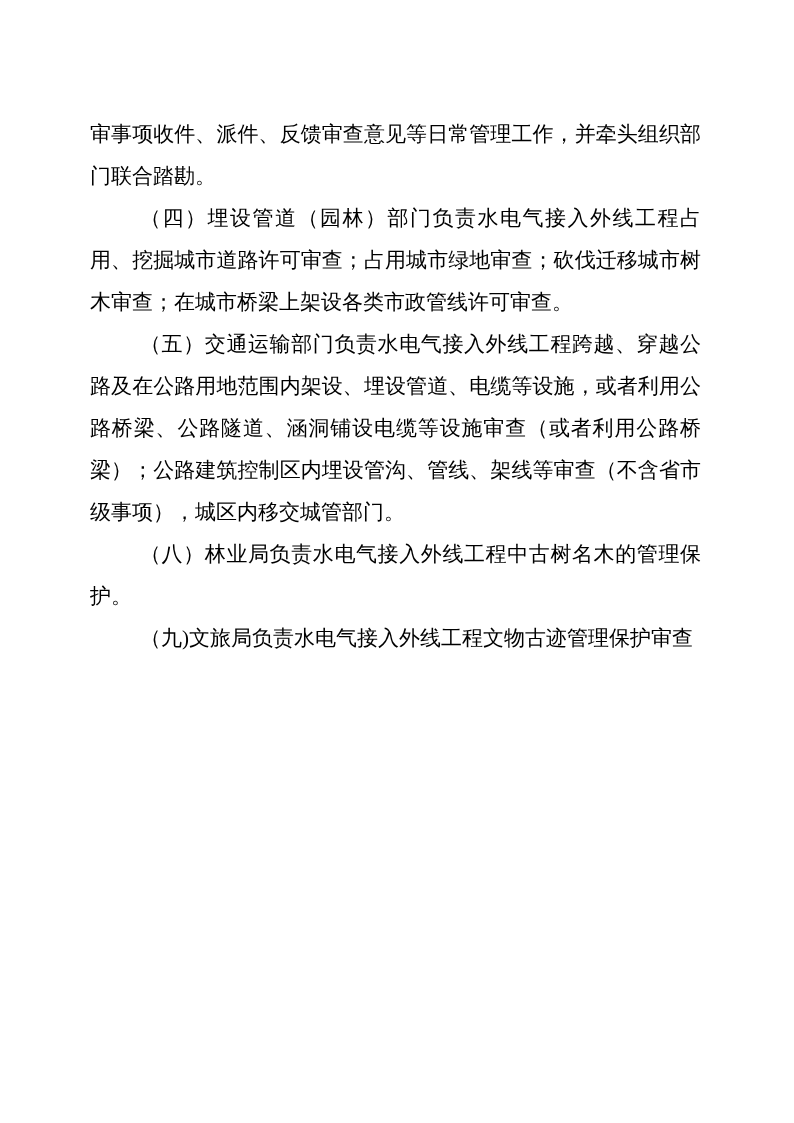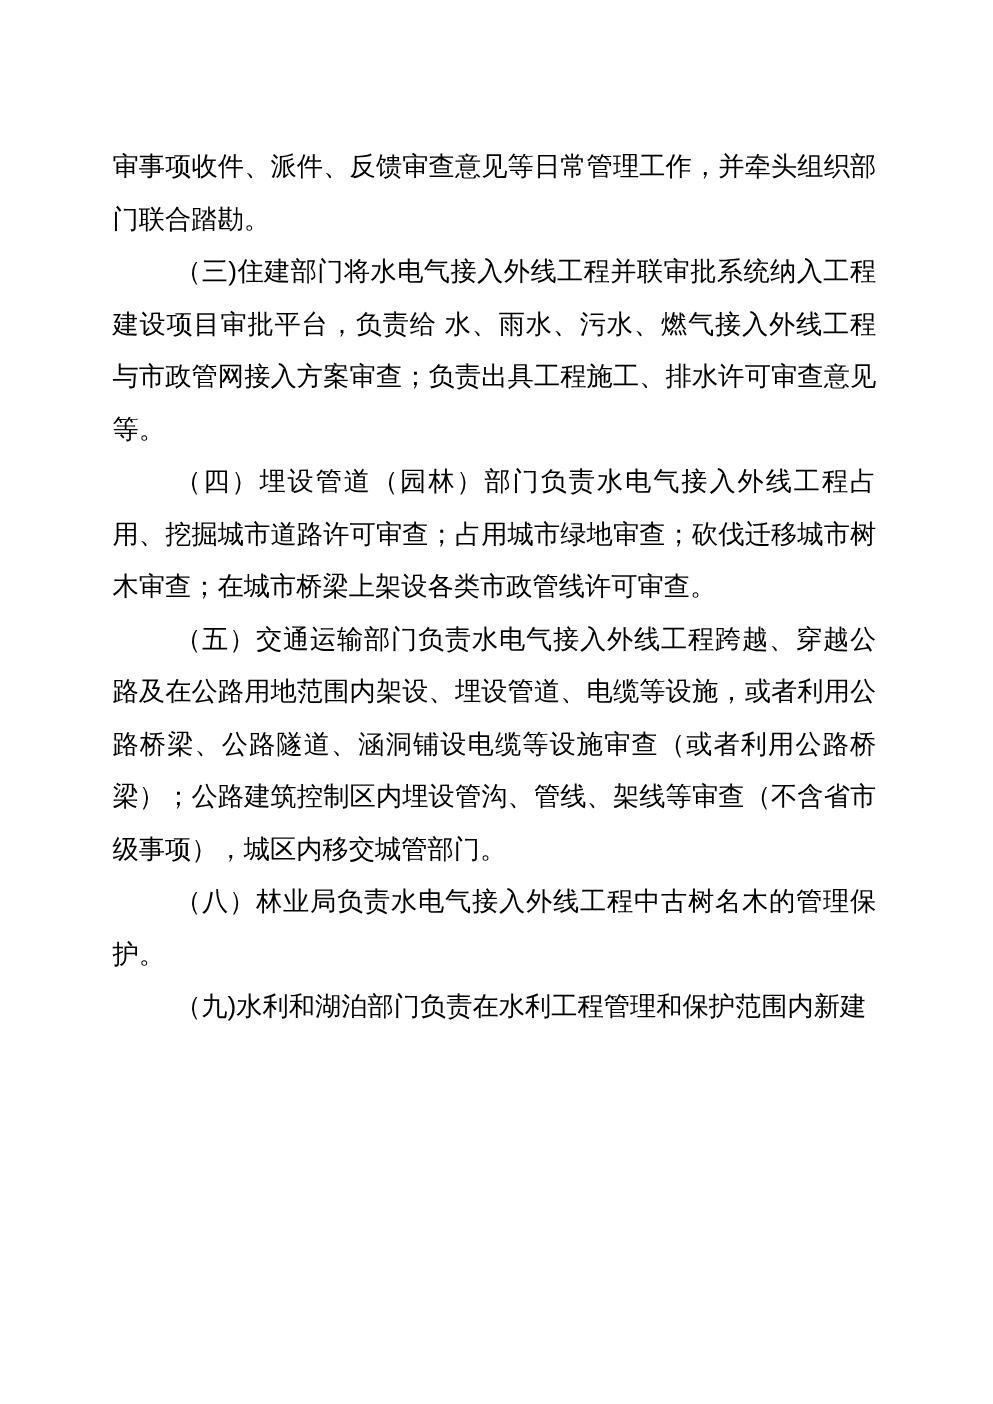--- a/index.html
+++ b/index.html
@@ -17,21 +17,21 @@
     background: #ffffff;
     overflow: hidden;
   }
 
   .doc-body {
     position: absolute;
     left: 90px;
     top: 113px;
     width: 611px;
     color: #000000;
-    font-family: Liberation Sans, sans-serif;
+    font-family: Liberation Serif, serif;
     font-size: 21px;
     line-height: 42px;
     text-align: justify;
     text-justify: inter-character;
     letter-spacing: 0;
   }
 
   .para {
     text-indent: 0;
   }
@@ -39,19 +39,18 @@
   .para.indented {
     text-indent: 50px;
   }
 </style>
 </head>
 <body>
 
 <div class="page">
   <div class="doc-body">
     <p class="para">审事项收件、派件、反馈审查意见等日常管理工作，并牵头组织部门联合踏勘。</p>
-    <p class="para indented">（三)住建部门将水电气接入外线工程并联审批系统纳入工程建设项目审批平台，负责给 水、雨水、污水、燃气接入外线工程与市政管网接入方案审查；负责出具工程施工、排水许可审查意见等。</p>
     <p class="para indented">（四）埋设管道（园林）部门负责水电气接入外线工程占用、挖掘城市道路许可审查；占用城市绿地审查；砍伐迁移城市树木审查；在城市桥梁上架设各类市政管线许可审查。</p>
     <p class="para indented">（五）交通运输部门负责水电气接入外线工程跨越、穿越公路及在公路用地范围内架设、埋设管道、电缆等设施，或者利用公路桥梁、公路隧道、涵洞铺设电缆等设施审查（或者利用公路桥梁）；公路建筑控制区内埋设管沟、管线、架线等审查（不含省市级事项），城区内移交城管部门。</p>
     <p class="para indented">（八）林业局负责水电气接入外线工程中古树名木的管理保护。</p>
-    <p class="para indented">（九)水利和湖泊部门负责在水利工程管理和保护范围内新建</p>
+    <p class="para indented">（九)文旅局负责水电气接入外线工程文物古迹管理保护审查</p>
   </div>
 </div>
 
 </body></html>

